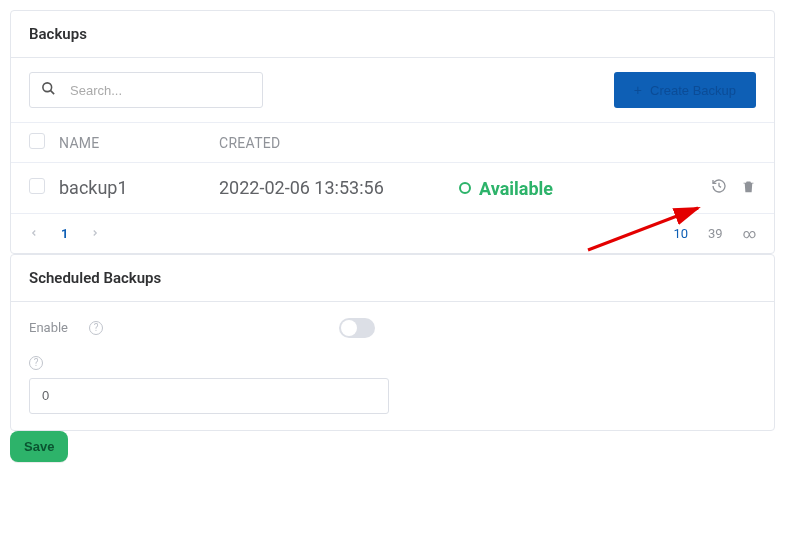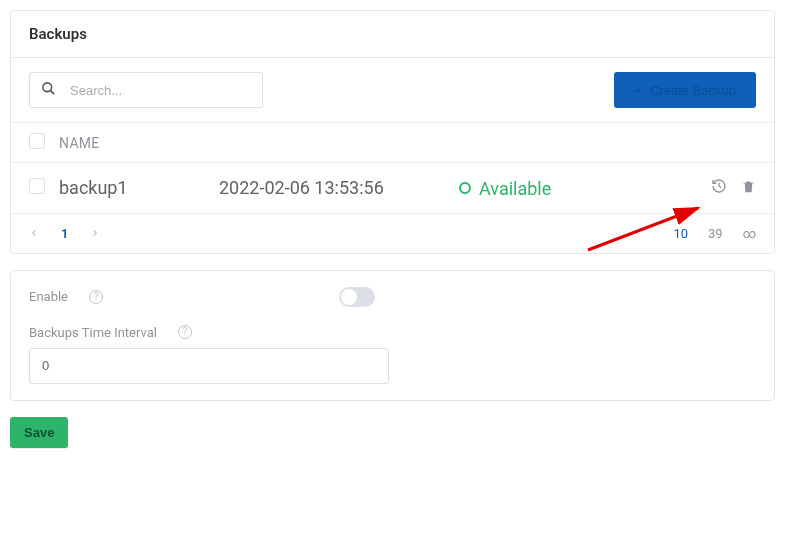--- a/index.html
+++ b/index.html
@@ -7,21 +7,20 @@
       font-family: -apple-system, BlinkMacSystemFont, "Segoe UI", Roboto, sans-serif;
       background: #fff;
       padding: 10px;
       width: 785px;
       font-size: 13px;
       color: #333;
     }
     .card {
       border: 1px solid #e4e7ed;
       border-radius: 4px;
-      margin-bottom: 16px;
     }
     .card-header {
       padding: 14px 18px;
       border-bottom: 1px solid #e4e7ed;
       font-weight: 600;
       font-size: 15px;
       color: #303133;
     }
     .card-toolbar {
       padding: 14px 18px;
@@ -98,20 +97,21 @@
       border: 1px solid #dcdfe6;
       border-radius: 3px;
       display: inline-block;
       background: #fff;
     }
     .status-available {
       color: #2db36a;
       display: inline-flex;
       align-items: center;
       gap: 8px;
+      font-weight: bold;
     }
     .status-ring {
       width: 12px;
       height: 12px;
       border: 2px solid #2db36a;
       border-radius: 50%;
       display: inline-block;
     }
     .action-icon { color: #909399; cursor: pointer; }
     .pager {
@@ -139,21 +139,21 @@
     }
     .toggle::after {
       content:""; position:absolute; left:2px; top:2px; width:16px; height:16px;
       background:#fff; border-radius:50%;
     }
     .interval-input {
       width: 360px; height: 36px; border:1px solid #dcdfe6; border-radius:3px;
       padding: 0 12px; font-size:13px; color:#606266; outline:none;
     }
     .btn-save {
-      background: #2db36a; color:#0a5430; border:none; border-radius:3px;
+      background: #2db36a; color:#0a5430; border:none; border-radius:8px;
       padding: 8px 14px; font-size:13px; font-weight:600; cursor:pointer;
       box-shadow: 0 1px 0 rgba(0,0,0,0.08);
     }
     .arrow {
       position: absolute;
       left: 573px;
       top: 190px;
       pointer-events: none;
     }
     .root { position: relative; }
@@ -179,20 +179,21 @@
       </div>
       <button class="btn-primary">
         <span class="plus">+</span>
         <span>Create Backup</span>
       </button>
     </div>
 
     <div class="table-head">
       <div class="col-check"><span class="checkbox"></span></div>
       <div class="col-name">NAME</div>
+      <div class="col-created">CREATED</div>
       <div class="col-actions"></div>
     </div>
 
     <div class="table-row">
       <div class="col-check"><span class="checkbox"></span></div>
       <div class="col-name">backup1</div>
       <div class="col-created">2022-02-06 13:53:56</div>
       <div class="col-status">
         <span class="status-available">
           <span class="status-ring"></span>
@@ -232,31 +233,31 @@
       <div class="pager-right">
         <span class="active">10</span>
         <span>39</span>
         <span>∞</span>
       </div>
     </div>
   </div>
 
   
   <div class="card">
+    <div class="card-header">Scheduled Backups</div>
     <div class="schedule-body">
       <div class="sched-row">
         <div class="sched-label">
           <span>Enable</span>
           <span class="help-circle">?</span>
         </div>
         <div class="toggle"></div>
       </div>
       <div>
         <div class="sched-label" style="margin-bottom:8px;">
-          <span>Backups Time Interval</span>
           <span class="help-circle">?</span>
         </div>
         <input class="interval-input" value="0" style="">
       </div>
     </div>
   </div>
 
   <button class="btn-save">Save</button>
 
   

